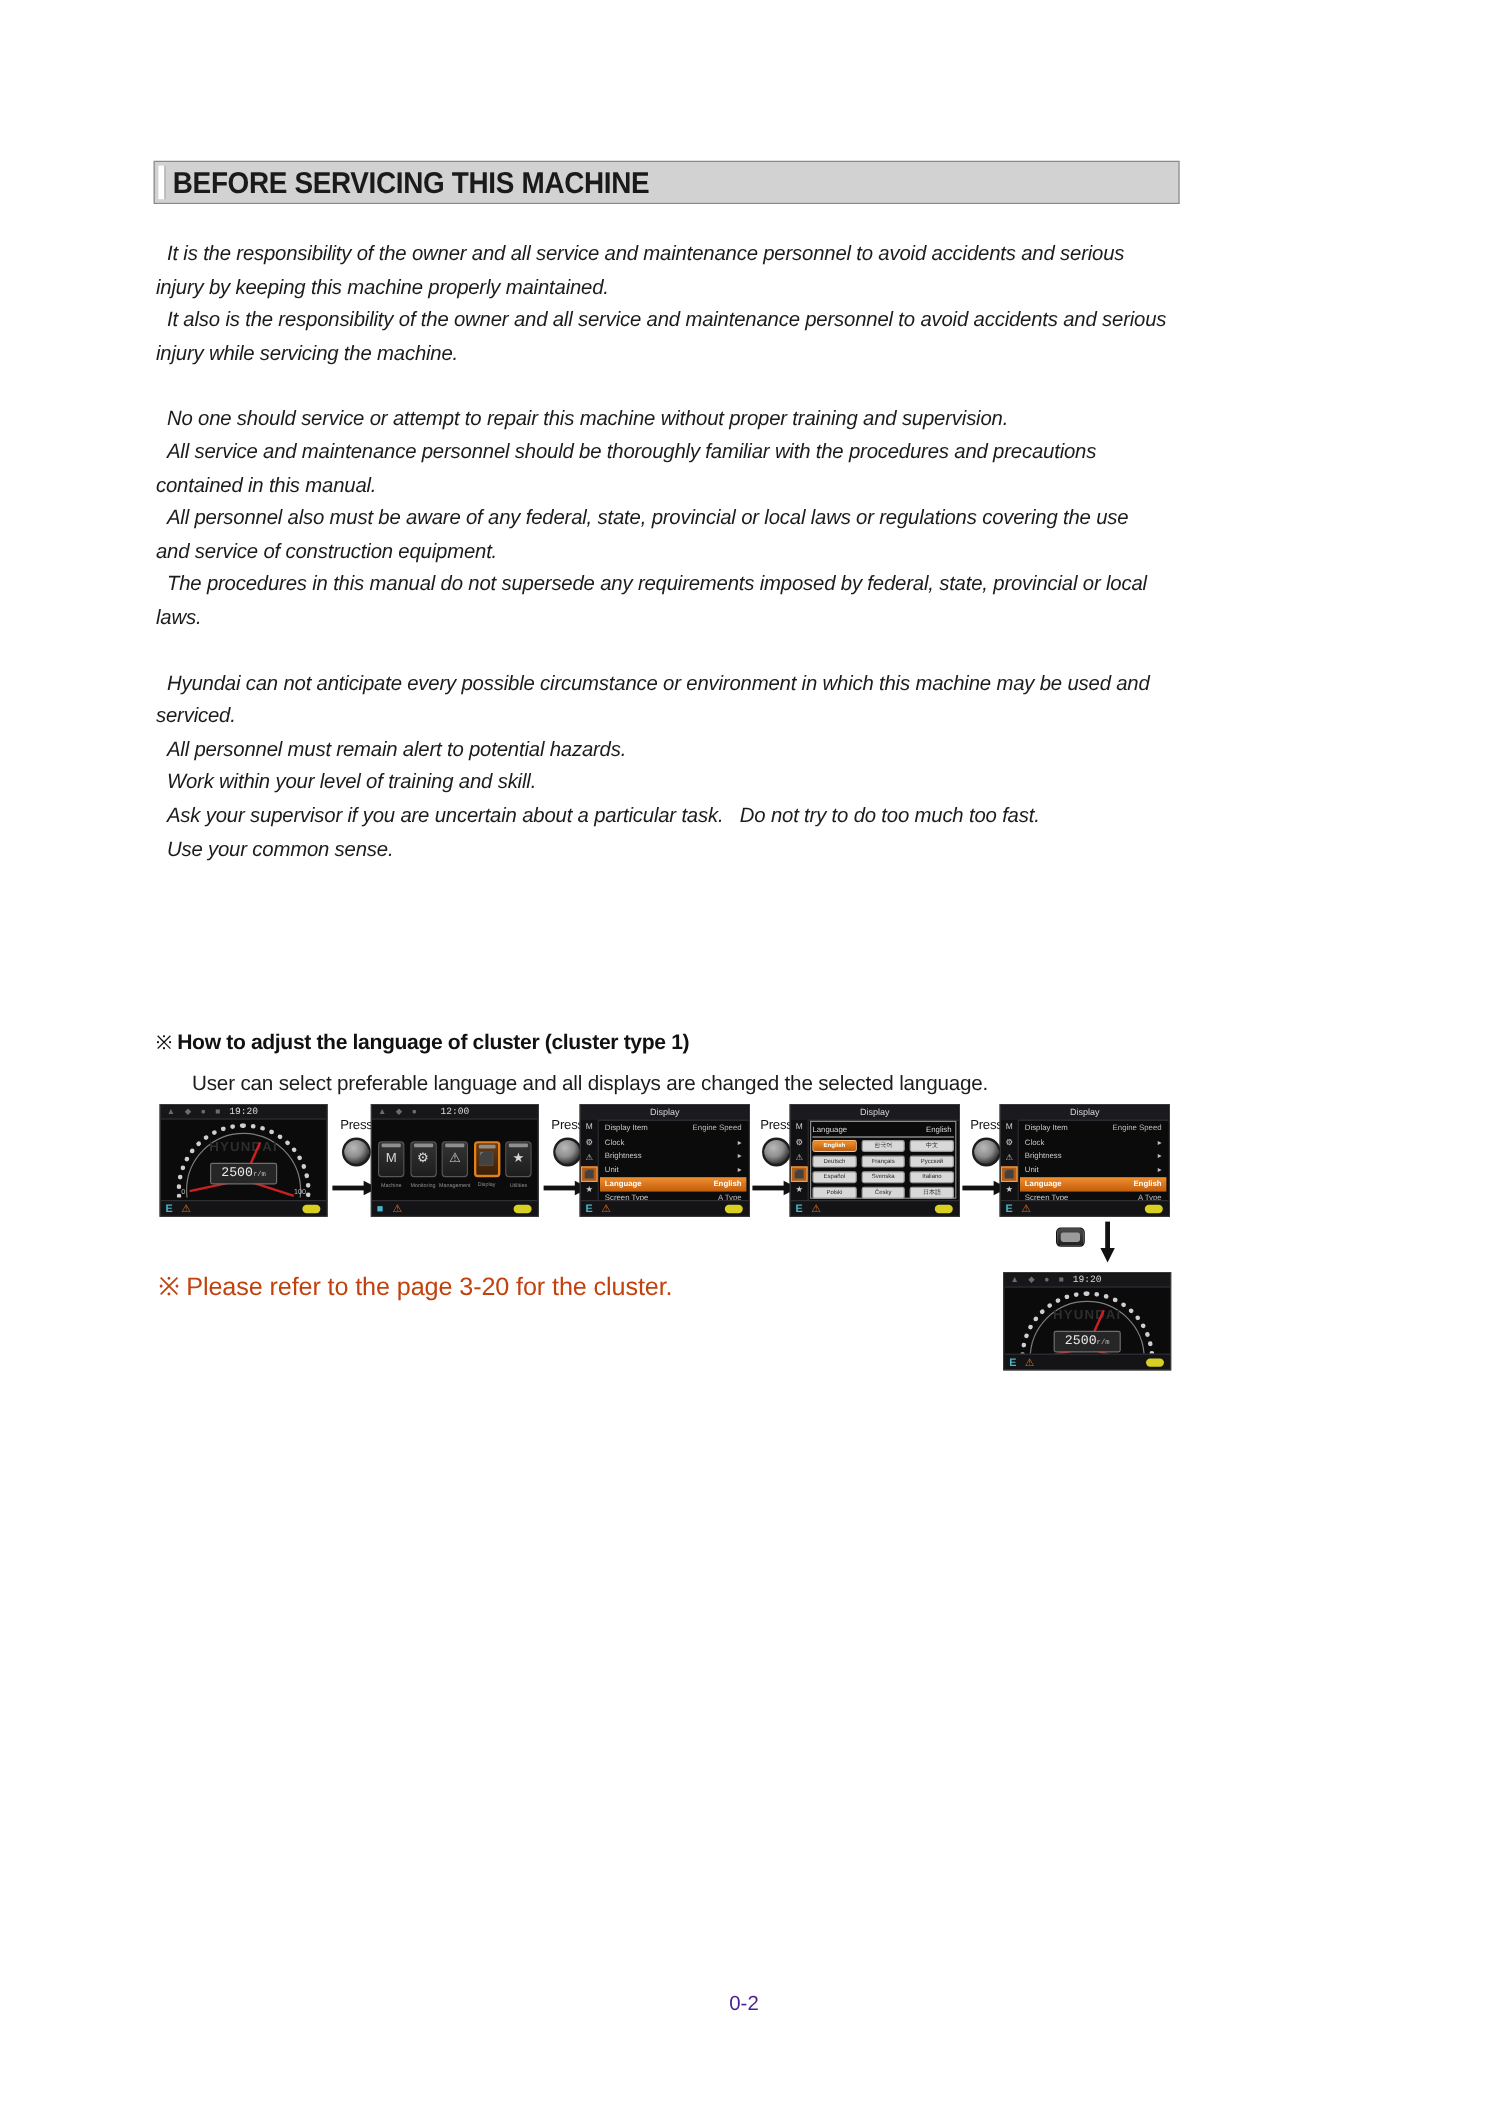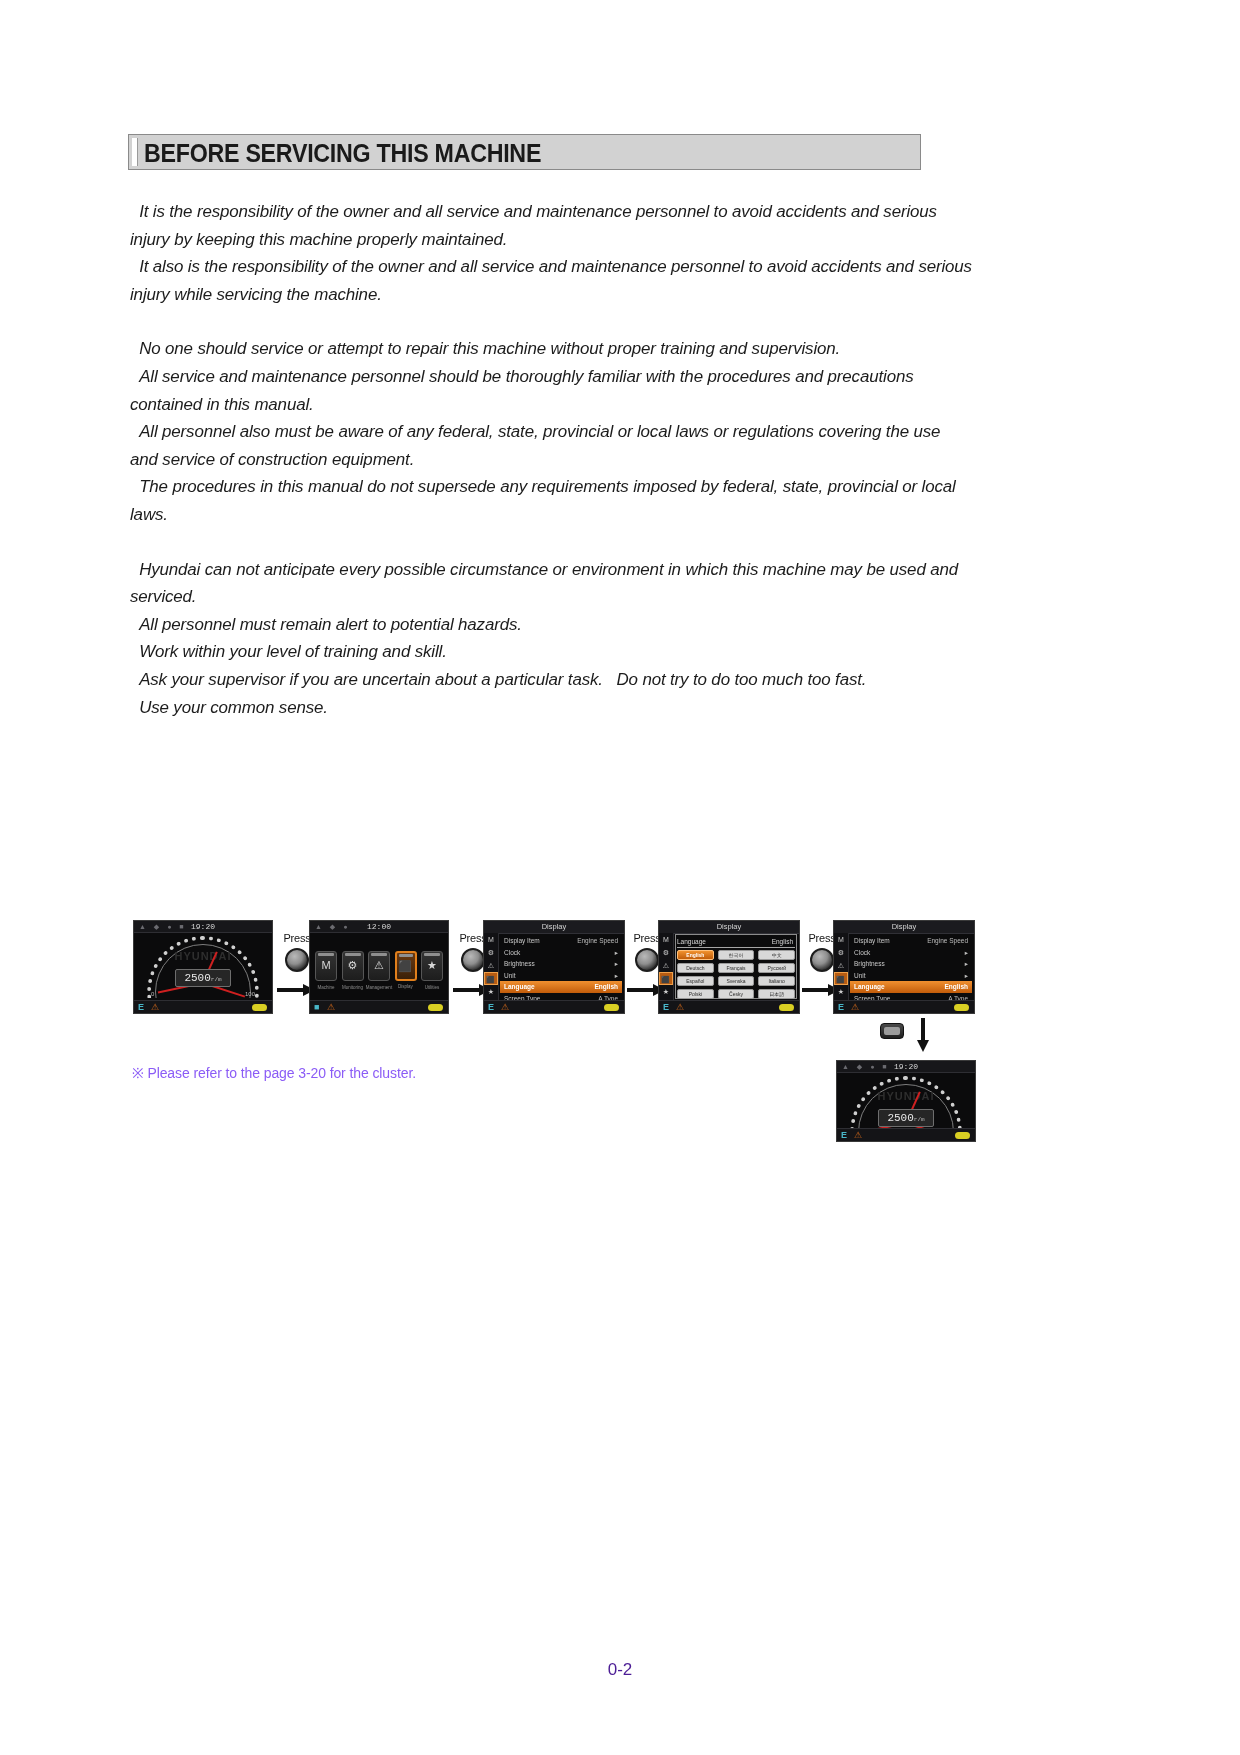--- a/index.html
+++ b/index.html
@@ -21,21 +21,21 @@
     left: 0; top: 0;
     width: 1240px;
     height: 1755px;
   }
 
   
   .section-header {
     position: absolute;
     left: 128px;
     top: 134px;
-    width: 793px;
+    width: 855px;
     height: 36px;
     background: #d2d2d2;
     border: 1px solid #8a8a8a;
     box-sizing: border-box;
   }
   .section-header .accentbar {
     position: absolute;
     left: 3px;
     top: 3px;
     width: 5px;
@@ -473,23 +473,23 @@
     border: 1px solid #3a3a3a;
     box-sizing: border-box;
     overflow: hidden;
   }
 
   
   .refer {
     position: absolute;
     left: 132px;
     top: 1060px;
-    font-size: 14px;
+    font-size: 21px;
     line-height: 26px;
-    color: #8b5cf6;
+    color: #c2410c;
     letter-spacing: -0.1px;
     white-space: nowrap;
   }
 
   
   .pageno {
     position: absolute;
     left: 0; right: 0;
     top: 1660px;
     text-align: center;
@@ -516,20 +516,27 @@
     <p class="para">  All personnel also must be aware of any federal, state, provincial or local laws or regulations covering the use and service of construction equipment.</p>
     <p class="para">  The procedures in this manual do not supersede any requirements imposed by federal, state, provincial or local laws.</p>
     <div class="block-gap"></div>
     <p class="para">  Hyundai can not anticipate every possible circumstance or environment in which this machine may be used and serviced.</p>
     <p class="para">  All personnel must remain alert to potential hazards.</p>
     <p class="para">  Work within your level of training and skill.</p>
     <p class="para">  Ask your supervisor if you are uncertain about a particular task.   Do not try to do too much too fast.</p>
     <p class="para">  Use your common sense.</p>
   </div>
 
+  <div class="howto">
+    <div class="howto-title">
+      <span class="mark">※</span>
+      <span>How to adjust the language of cluster (cluster type 1)</span>
+    </div>
+    <div class="howto-sub">User can select preferable language and all displays are changed the selected language.</div>
+  </div>
 
   <div class="flow">
 
     <div class="shot s1">
       <div class="gauge-top">
         <div class="t-icons">▲ ◆ ● ■</div>
         <div class="gauge-clock">19:20</div>
       </div>
       <div class="dial">
         <div class="ring"></div>

